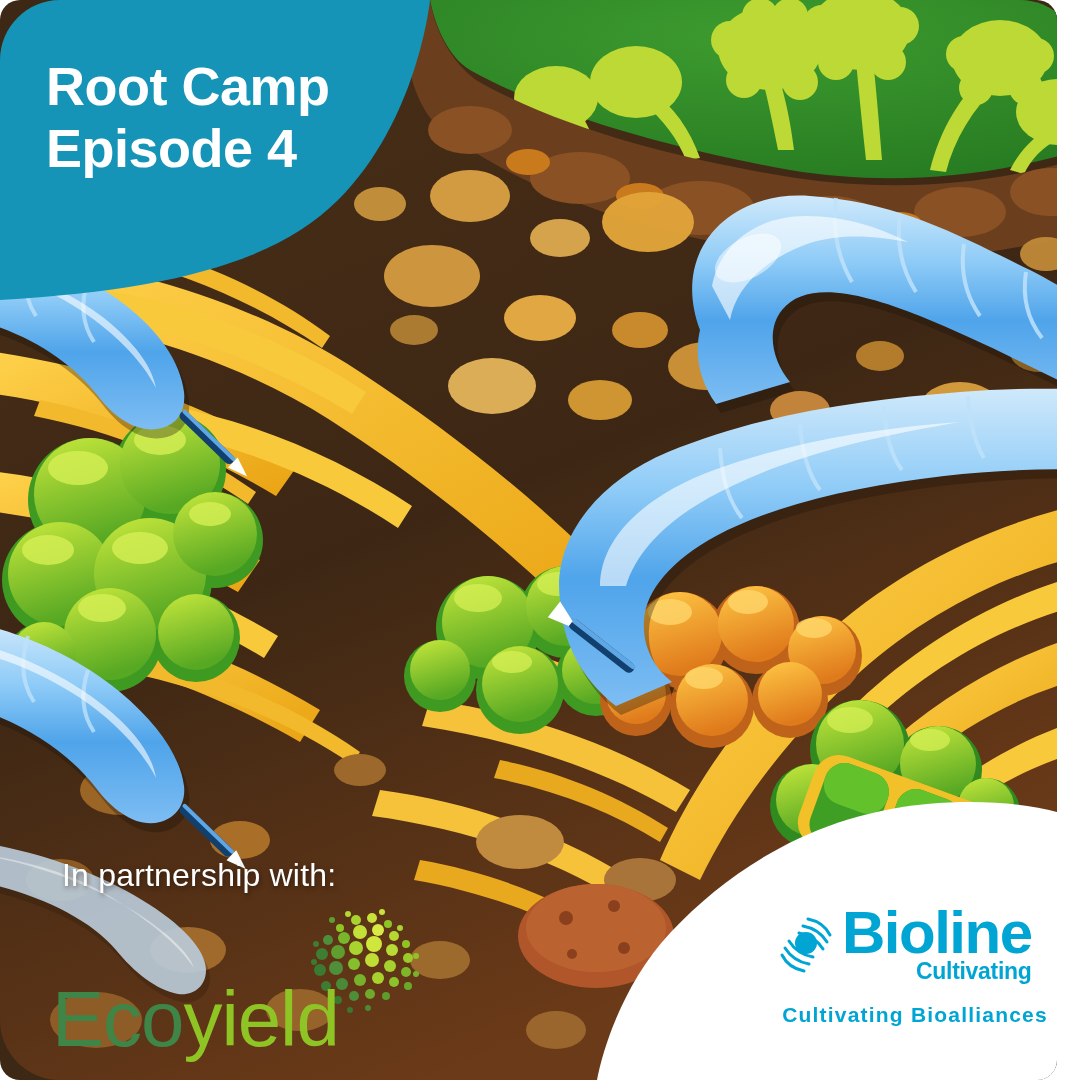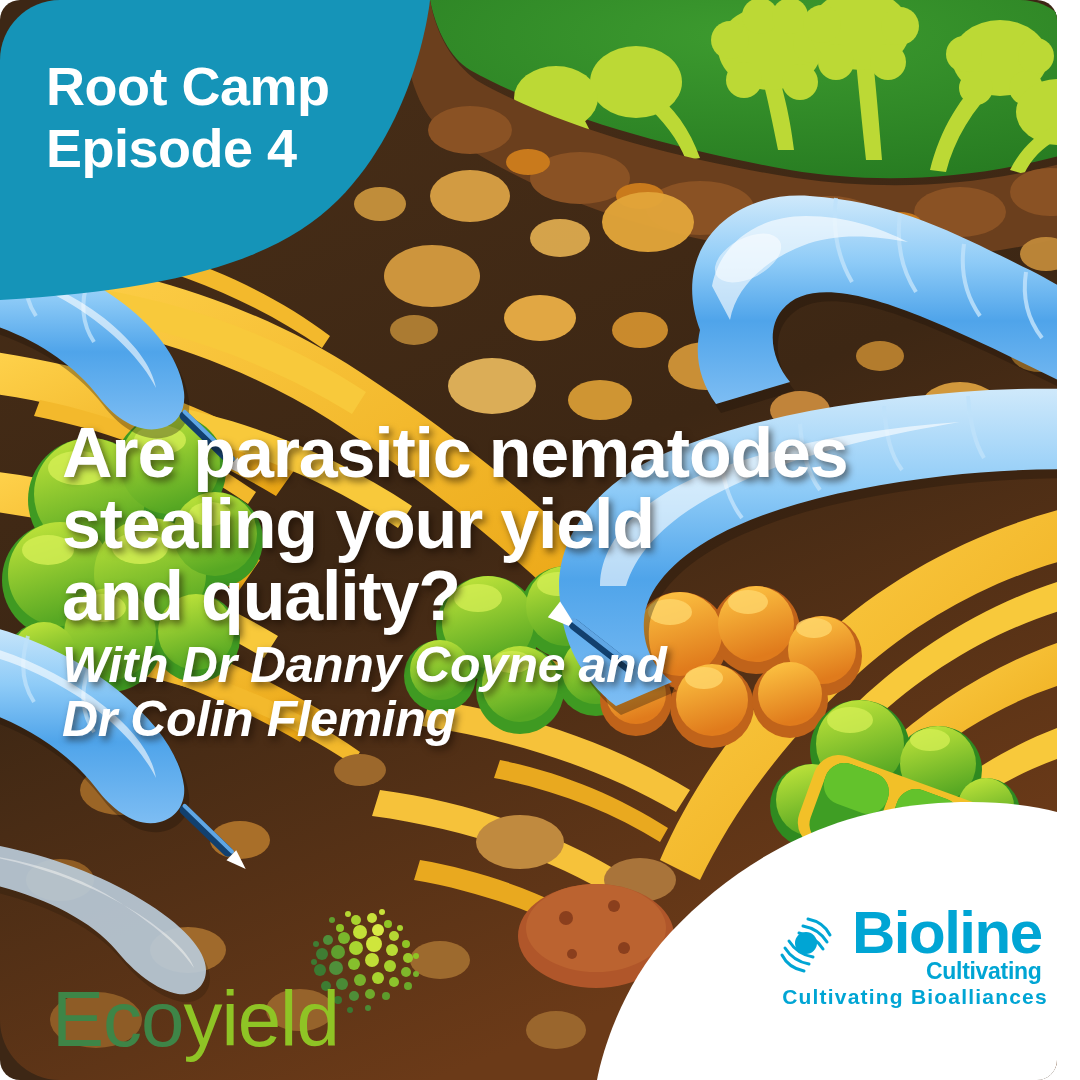--- a/index.html
+++ b/index.html
@@ -89,33 +89,33 @@
   
   .whitepanel{
     position:absolute;right:0;bottom:0;
     width:460px;height:300px;z-index:9;
   }
   .whitepanel svg{display:block;}
   .bioline{
     position:absolute;left:770px;top:905px;
     z-index:10;width:290px;
   }
-  .bl-row{display:flex;align-items:center;gap:10px;}
+  .bl-row{display:flex;align-items:center;}
   .bl-mark{width:72px;height:72px;flex:0 0 auto;}
   .bl-words{position:relative;}
   .bl-name{
     color:#00a5d4;font-size:60px;font-weight:bold;
     line-height:.92;letter-spacing:-1.5px;
   }
   .bl-sub{
     color:#00a5d4;font-size:23px;font-weight:bold;
     text-align:right;letter-spacing:-.3px;margin-top:-2px;
   }
   .bl-tag{
-    text-align:center;
+    margin-top:18px;text-align:center;
     color:#00a5d4;font-size:21px;font-weight:bold;
     letter-spacing:1.2px;
   }
 </style>
 </head>
 <body>
 
 <div class="poster">
 
   <div class="art">
@@ -508,28 +508,22 @@
   </div>
 
   <div class="badge">
     <svg viewBox="0 0 430 300" xmlns="http://www.w3.org/2000/svg">
       <path d="M60 0 H430 C430 0 418 120 338 200 C276 262 170 290 0 300 V60 C0 27 27 0 60 0 Z" fill="#1594b8"></path>
     </svg>
   </div>
   <div class="badge-text">Root Camp
 Episode 4</div>
 
-  <div class="headline">
-    <div class="title">Are parasitic nematodes
-stealing your yield
-and quality?</div>
-    <div class="speakers">With Dr  Danny Coyne and
-Dr Colin Fleming</div>
-  </div>
-
+
+  <div class="partnership">In partnership with:</div>
 
   <div class="ecospray">
     <svg width="130" height="120" style="position:absolute;left:250px;top:0;" viewBox="0 0 130 120" xmlns="http://www.w3.org/2000/svg">
       <g>
         <circle cx="38" cy="30" r="4" fill="#8fc425"></circle>
           <circle cx="54" cy="22" r="5" fill="#a8d32f"></circle>
         <circle cx="70" cy="20" r="5" fill="#c8e23a"></circle>
           <circle cx="86" cy="26" r="4" fill="#8fc425"></circle>
         <circle cx="26" cy="42" r="5" fill="#4f8f3a"></circle>
           <circle cx="42" cy="40" r="6" fill="#7ab62c"></circle>

